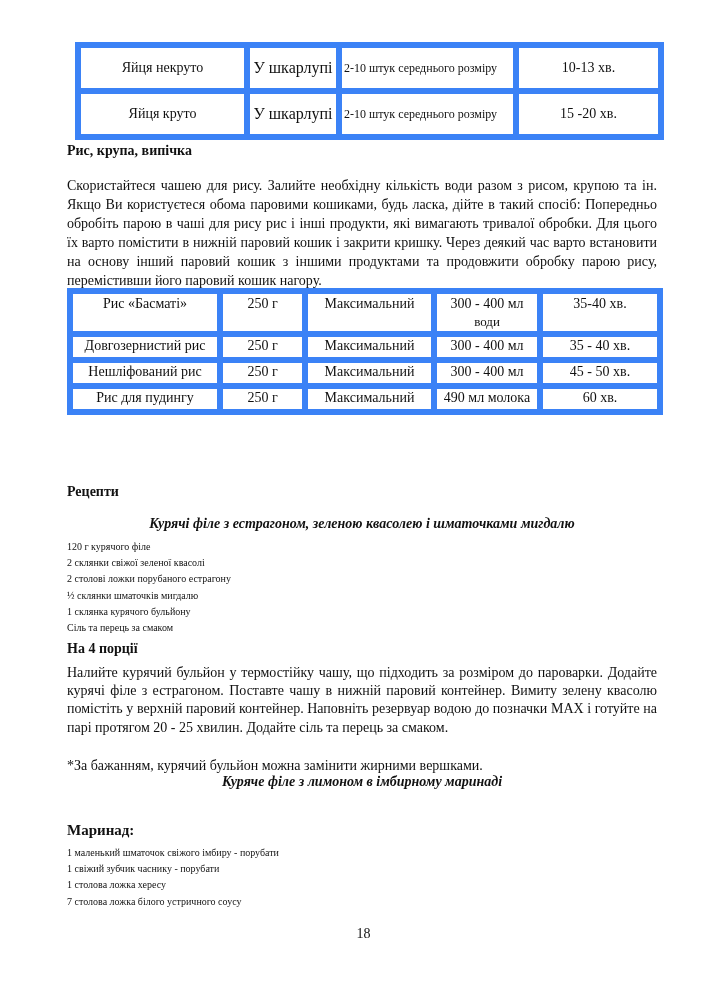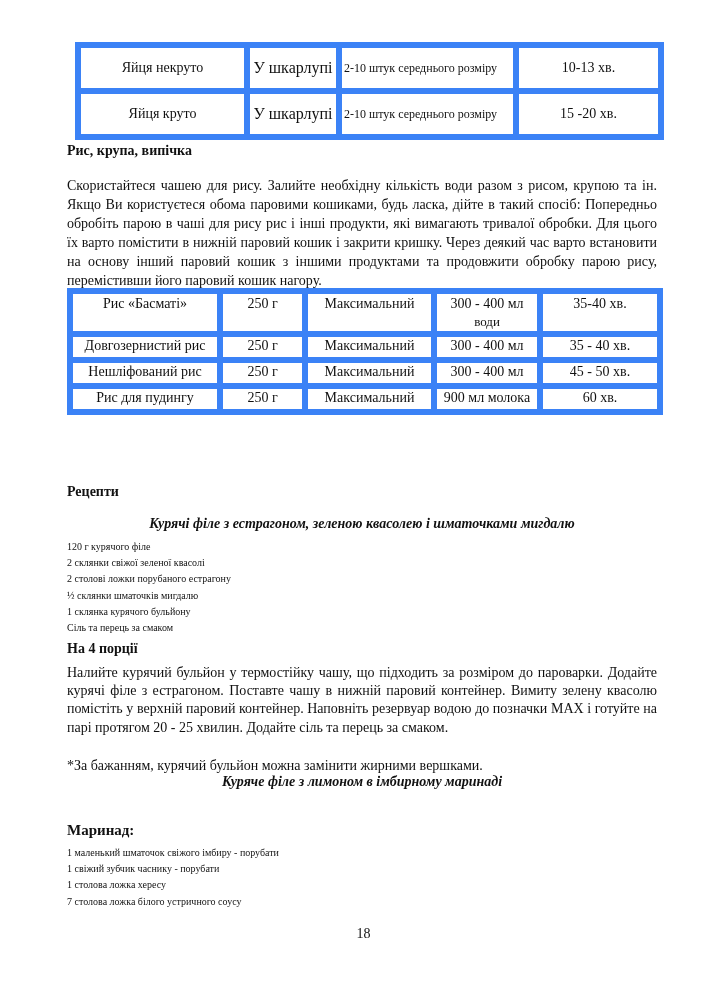--- a/index.html
+++ b/index.html
@@ -90,21 +90,21 @@
     <td>Нешліфований рис</td>
     <td>250 г</td>
     <td>Максимальний</td>
     <td>300 - 400 мл</td>
     <td>45 - 50 хв.</td>
   </tr>
   <tr class="rn">
     <td>Рис для пудингу</td>
     <td>250 г</td>
     <td>Максимальний</td>
-    <td>900 мл молока</td>
+    <td>490 мл молока</td>
     <td>60 хв.</td>
   </tr>
 </tbody>
   </table>
 
 <div class="abs heading" style="top:484px;">Рецепти</div>
 <div class="abs center-title" style="top:516px;">Курячі філе з естрагоном, зеленою квасолею і шматочками мигдалю</div>
 
 <div class="abs list" style="top:539px;">
   <div>120 г курячого філе</div>

